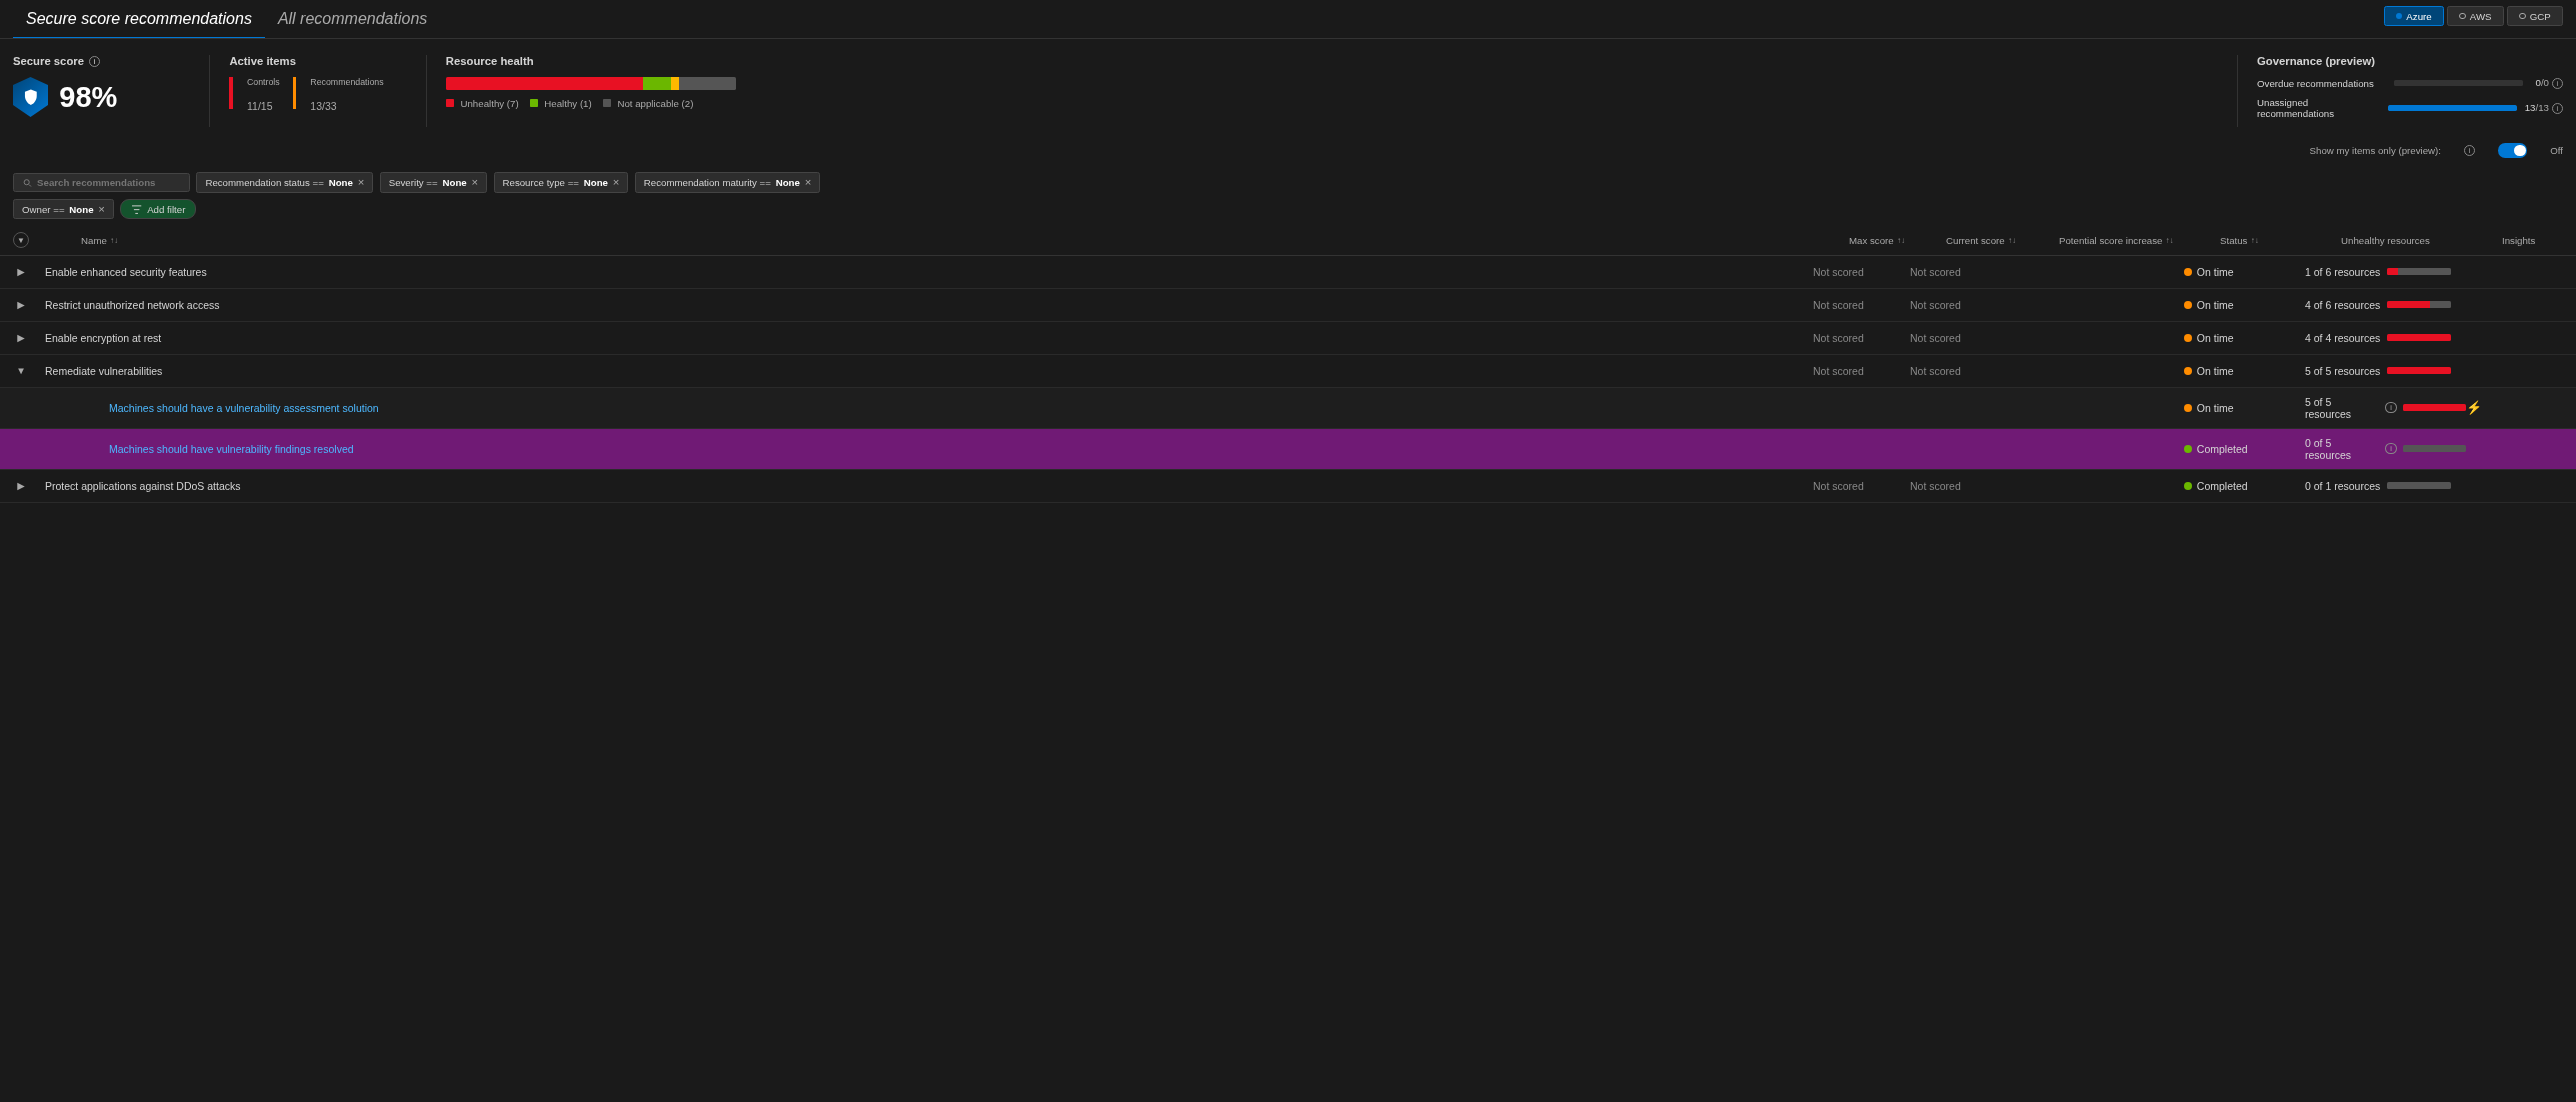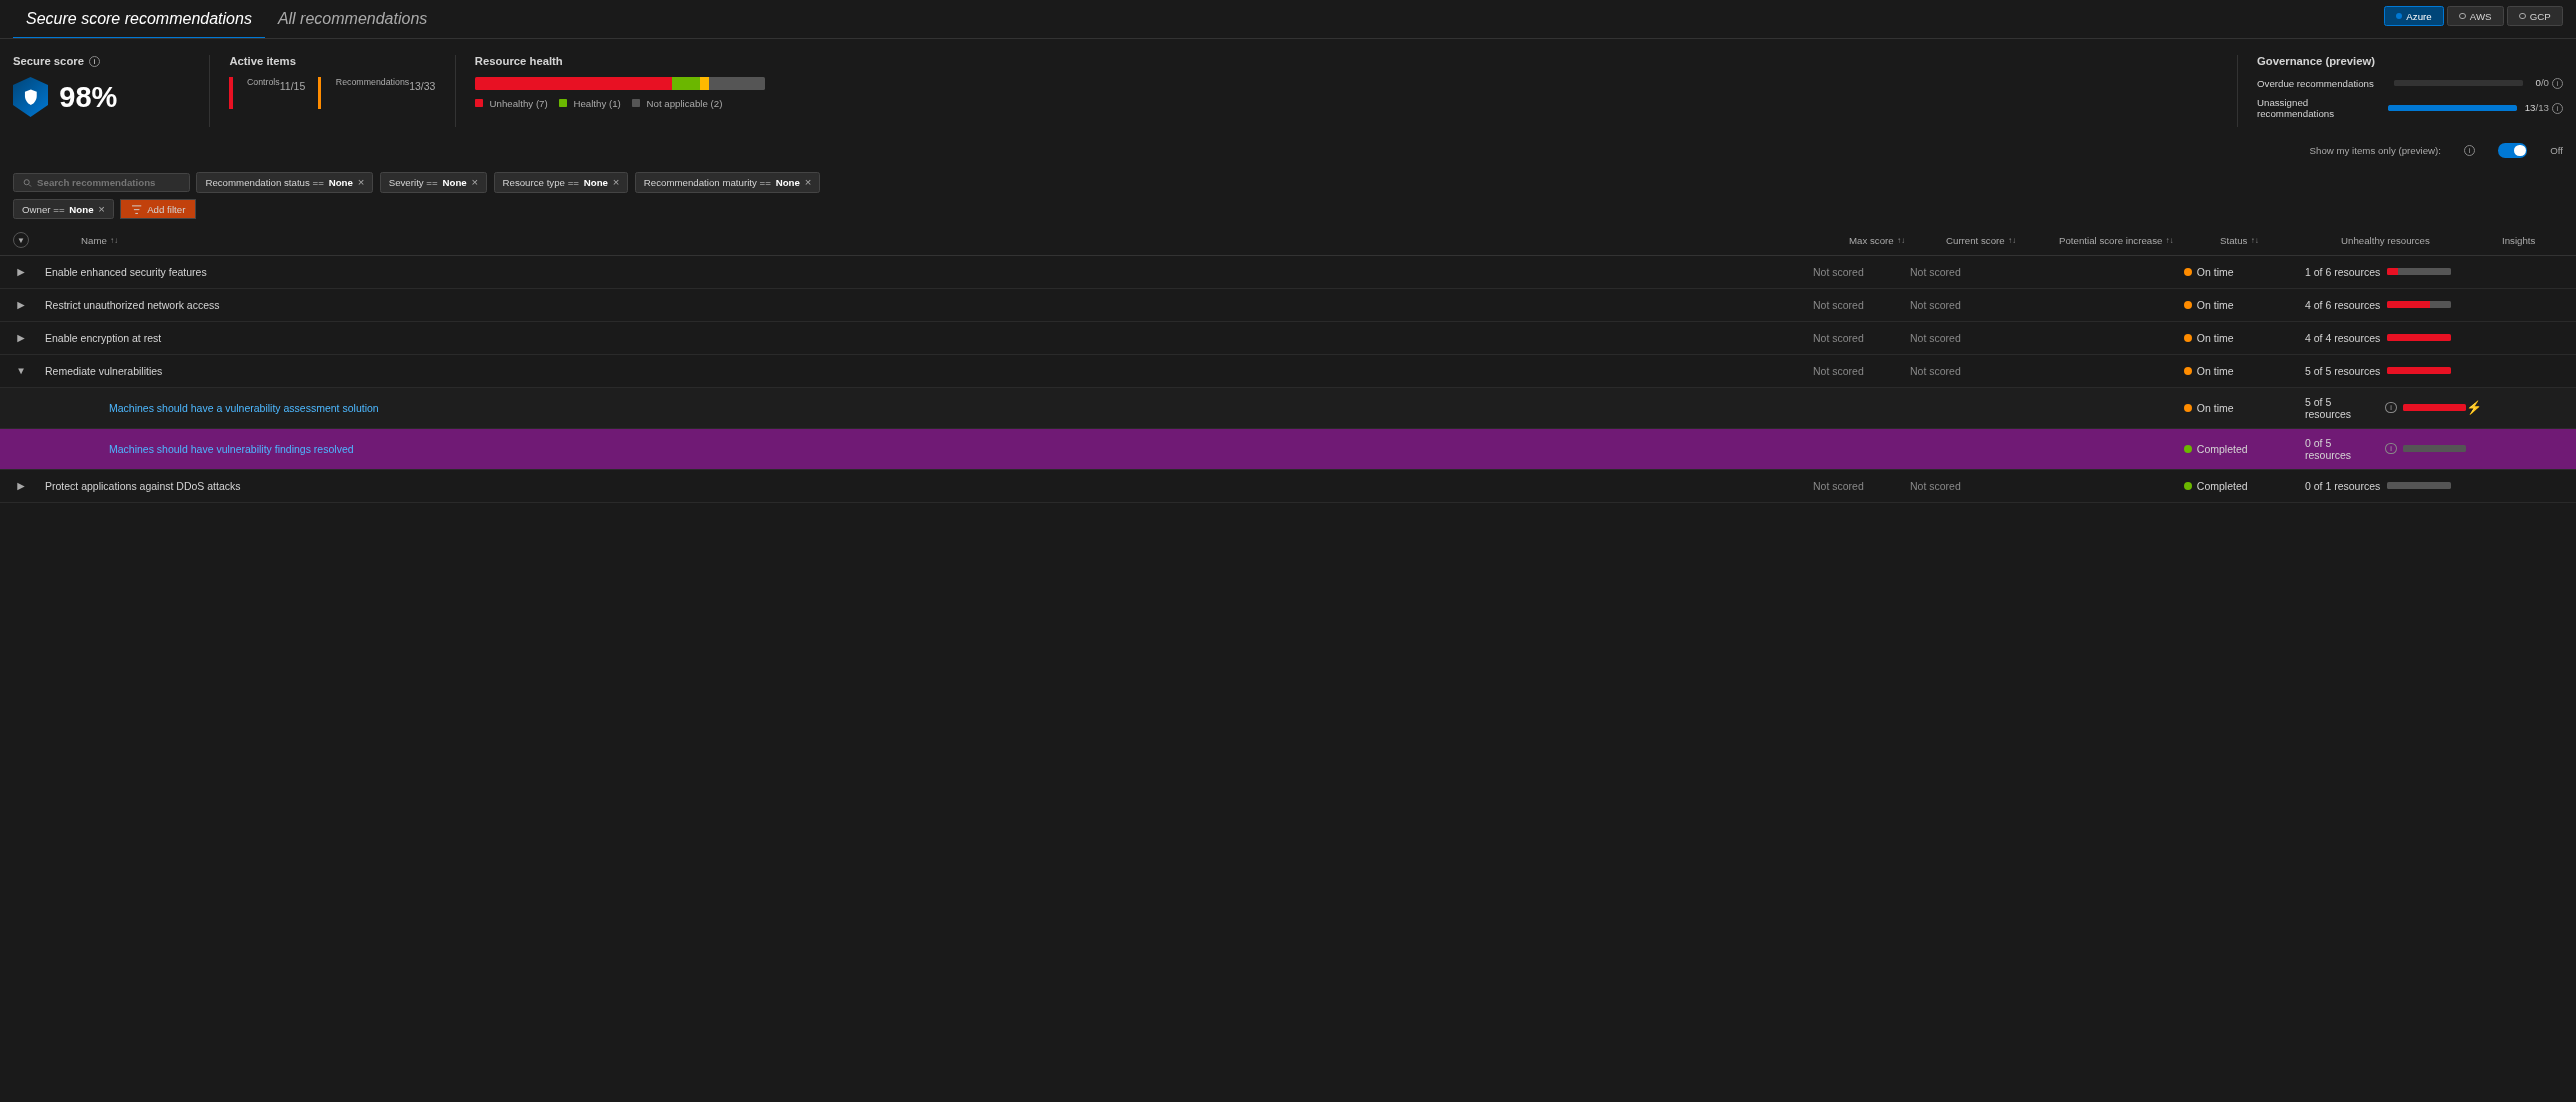--- a/index.html
+++ b/index.html
@@ -104,20 +104,22 @@
     .divider-v {
       width: 0.8px;
       background: #333;
       margin: 0 19.3px;
     }
     .active-card {
       flex: 0 0 177px;
     }
     .active-item {
       display: flex;
+      flex-direction: column;
+      gap: 10px;
     }
     .active-item-bar {
       width: 3.2px;
       height: 32px;
       margin-right: 8px;
     }
     .active-item-bar.red { background: #e81123; }
     .active-item-bar.orange { background: #ff8c00; }
     .active-item-label {
       font-size: 8.8px;
@@ -260,23 +262,23 @@
     }
     .filter-chip .chip-x {
       color: #aaa;
       cursor: pointer;
       font-size: 11.3px;
     }
     .filter-chip .chip-none { color: #fff; font-weight: 600; }
     .add-filter-btn {
       display: flex;
       align-items: center;
-      background: #c2410c;
+      background: #14532d;
       border: 0.8px solid #444;
-      border-radius: 0;
+      border-radius: 9px;
       padding: 3.2px 9.7px;
       gap: 4.8px;
       font-size: 9.7px;
       color: #d4d4d4;
       cursor: pointer;
     }
     .table-header {
       display: grid;
       grid-template-columns: 32px 1fr 97px 113px 161px 121px 161px 97px;
       align-items: center;

